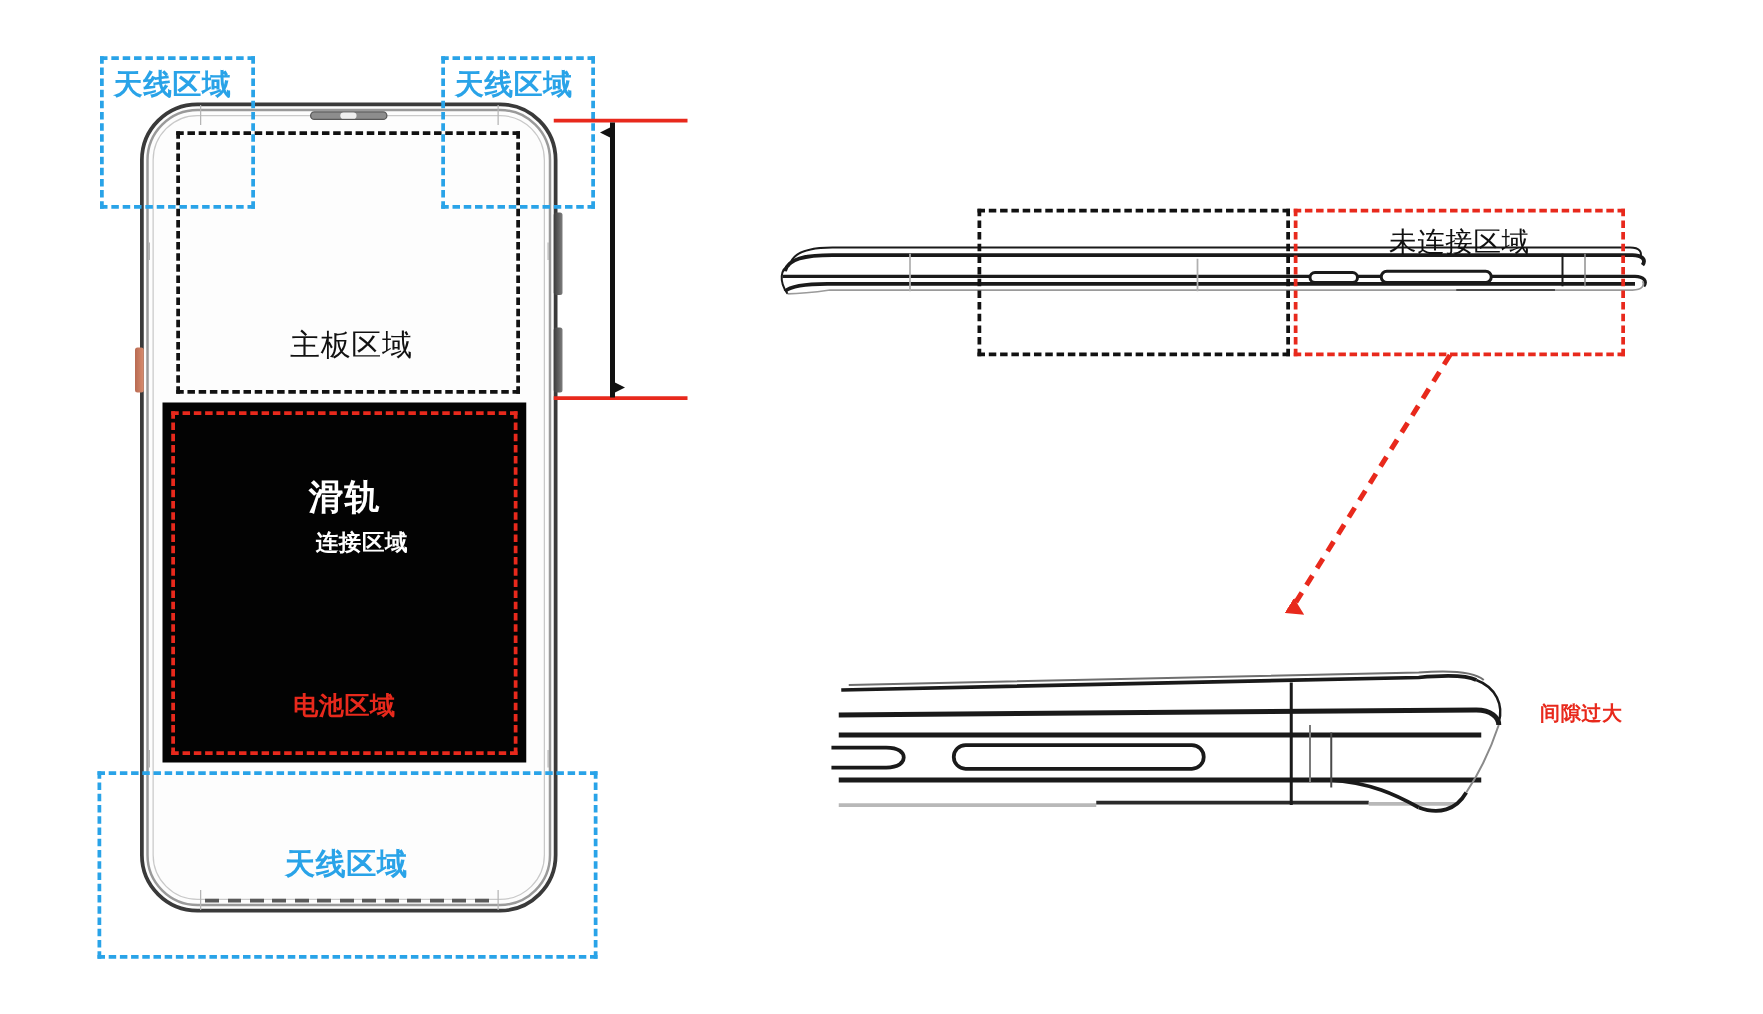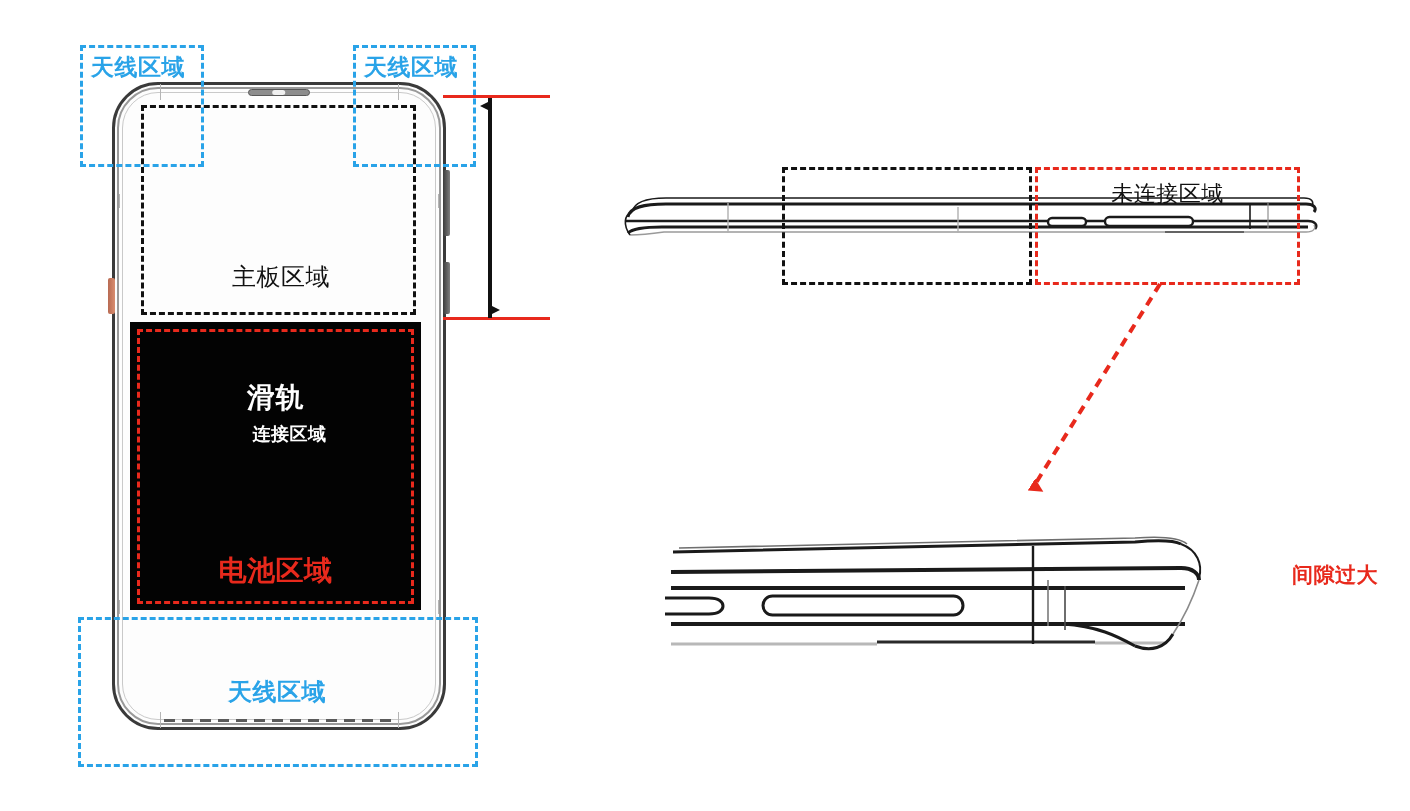--- a/index.html
+++ b/index.html
@@ -187,21 +187,21 @@
 
   <div class="lbl lbl-blue" style="left:91px; top:53px; font-size:23px;">天线区域</div>
   <div class="lbl lbl-blue" style="left:364px; top:53px; font-size:23px;">天线区域</div>
   <div class="lbl lbl-blue" style="left:228px; top:677px; font-size:24px;">天线区域</div>
 
   <div class="lbl lbl-black" style="left:232px; top:262px; font-size:24px;">主板区域</div>
 
   <div class="lbl lbl-white" style="left:0; top:380px; width:551px; font-size:28px;">滑轨</div>
   <div class="lbl lbl-white" style="left:14px; top:423px; width:551px; font-size:18px;">连接区域</div>
 
-  <div class="lbl lbl-red" style="left:0; top:553px; width:551px; text-align:center; font-size:28px;">电池区域</div>
+  <div class="lbl lbl-red" style="left:0; top:553px; width:551px; text-align:center; font-size:20px;">电池区域</div>
 
   <div class="ref-line" style="left:443px; top:95px; width:107px;"></div>
   <div class="ref-line" style="left:443px; top:317px; width:107px;"></div>
 
   <svg class="dim-arrow" style="left:472px; top:92px;" width="40" height="232">
     <defs>
       <marker id="arrUp" markerWidth="12" markerHeight="12" refX="6" refY="10" orient="auto" markerUnits="userSpaceOnUse">
         <path d="M6,0 L12,12 L0,12 Z" fill="#111111"></path>
       </marker>
       <marker id="arrDn" markerWidth="12" markerHeight="12" refX="6" refY="10" orient="auto" markerUnits="userSpaceOnUse">
@@ -274,15 +274,15 @@
 
     <path d="M398,104 C432,106 452,116 470,126" fill="none" stroke="#1a1a1a" stroke-width="3"></path>
     <path d="M470,126 C486,132 500,128 508,114" fill="none" stroke="#1a1a1a" stroke-width="3"></path>
     <path d="M508,114 C520,96 528,78 534,60" fill="none" stroke="#8a8a8a" stroke-width="1.6"></path>
 
     <line x1="368" y1="26" x2="368" y2="124" stroke="#1a1a1a" stroke-width="2.4"></line>
     <line x1="383" y1="60" x2="383" y2="106" stroke="#7a7a7a" stroke-width="1.6"></line>
     <line x1="400" y1="66" x2="400" y2="110" stroke="#4a4a4a" stroke-width="1.6"></line>
   </svg>
 
-  <div class="lbl lbl-red" style="left:1292px; top:562px; font-size:21px;text-align:right;">间隙过大</div>
+  <div class="lbl lbl-red" style="left:1232px; top:562px; font-size:16px;text-align:right;">间隙过大</div>
 
 </div>
 
 </body></html>

